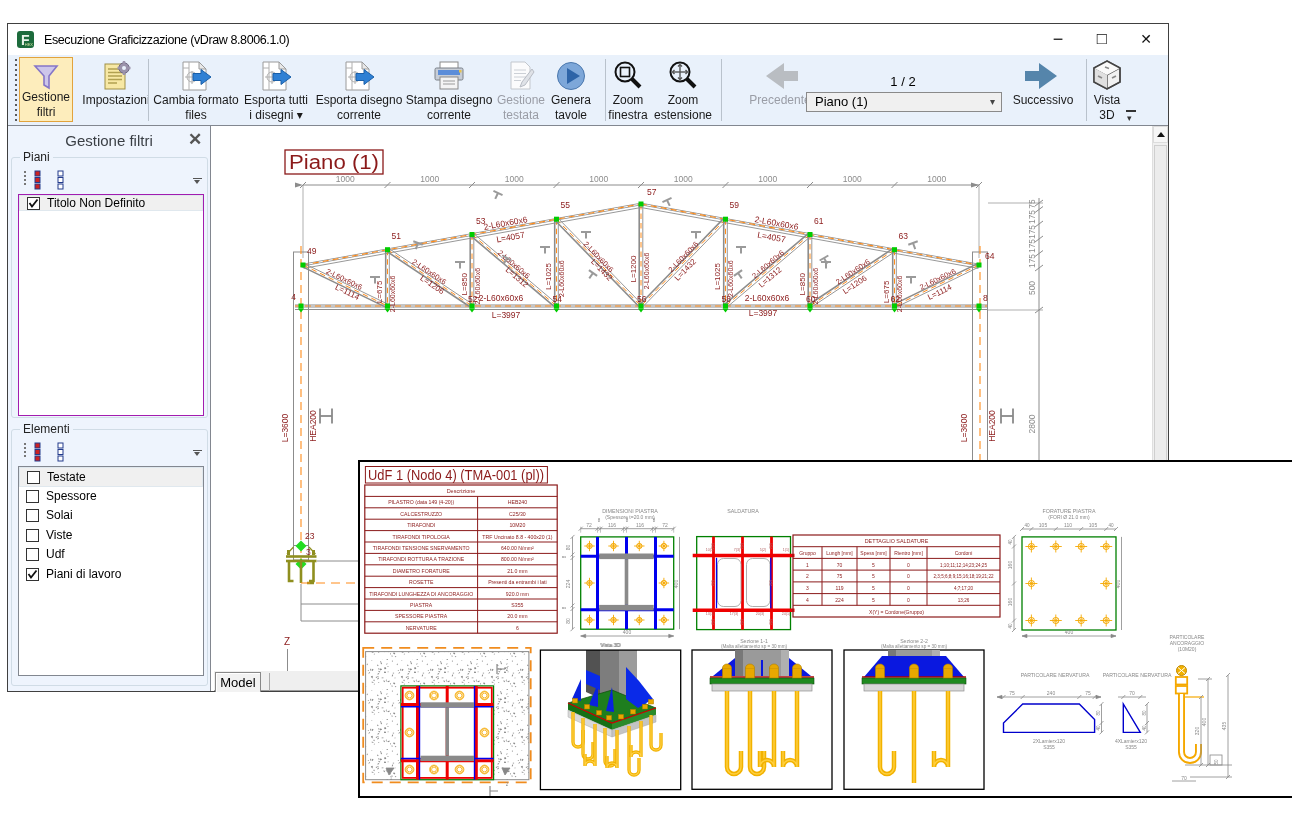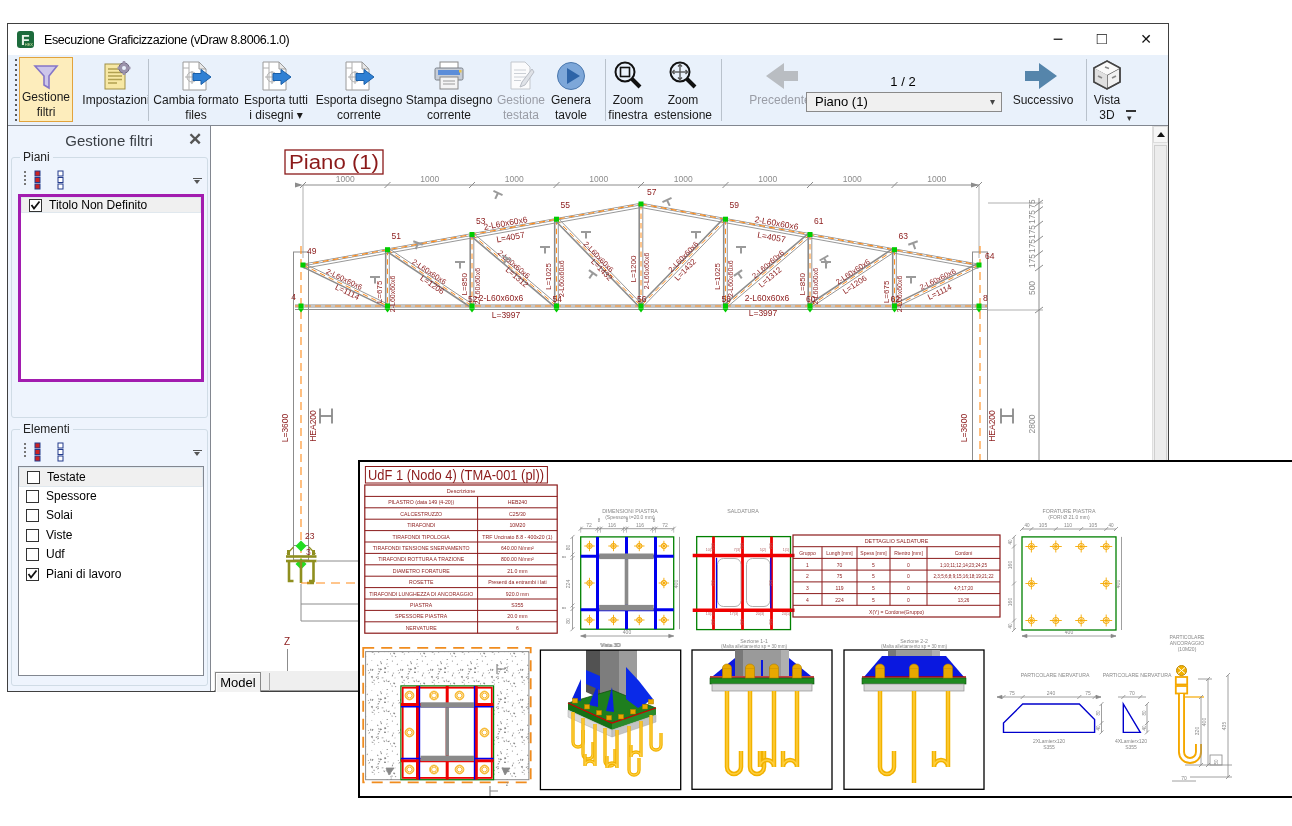--- a/index.html
+++ b/index.html
@@ -228,21 +228,21 @@
             <rect x="36" y="1" width="5" height="5"></rect>
             <rect x="36" y="7.5" width="5" height="5"></rect>
             <rect x="36" y="14" width="5" height="5"></rect>
           </g>
       </svg>
       <div style="position:absolute; right:0px; top:8px; width:9px;">
           <div style="border-top:1.5px solid #555; margin-bottom:1px;"></div>
           <div style="width:0;height:0;border-left:3.5px solid transparent;border-right:3.5px solid transparent;border-top:4px solid #555; margin-left:1px;"></div>
         </div>
     </div>
-    <div style="position:absolute; left:10px; top:68px; width:186px; height:188px; background:#fff; border:3px solid #a21caf;">
+    <div style="position:absolute; left:10px; top:68px; width:186px; height:222px; background:#fff; border:1px solid #a21caf;">
       <div style="position:relative; height:16px; background:#f0f0f0; border:1px solid #e0e8ee; font-size:12px; color:#000; line-height:15px;">
         <span class="cb" style="left:7px; top:1px;"><svg width="13" height="13" viewBox="0 0 13 13">
               <rect x="0.5" y="0.5" width="12" height="12" fill="#fff" stroke="#333"></rect>
               <path d="M2.5 6 L5 9.5 L10.5 2.5" fill="none" stroke="#111" stroke-width="1.8"></path>
             </svg></span>
         <span style="position:absolute; left:27px;">Titolo Non Definito</span>
       </div>
     </div>
     <fieldset style="position:absolute; left:3px; top:296px; width:197px; height:264px; border:1px solid #d0dce6; border-radius:3px;">
       <legend style="margin-left:8px; padding:0 3px; font-size:12px; color:#222;">Elementi</legend>

